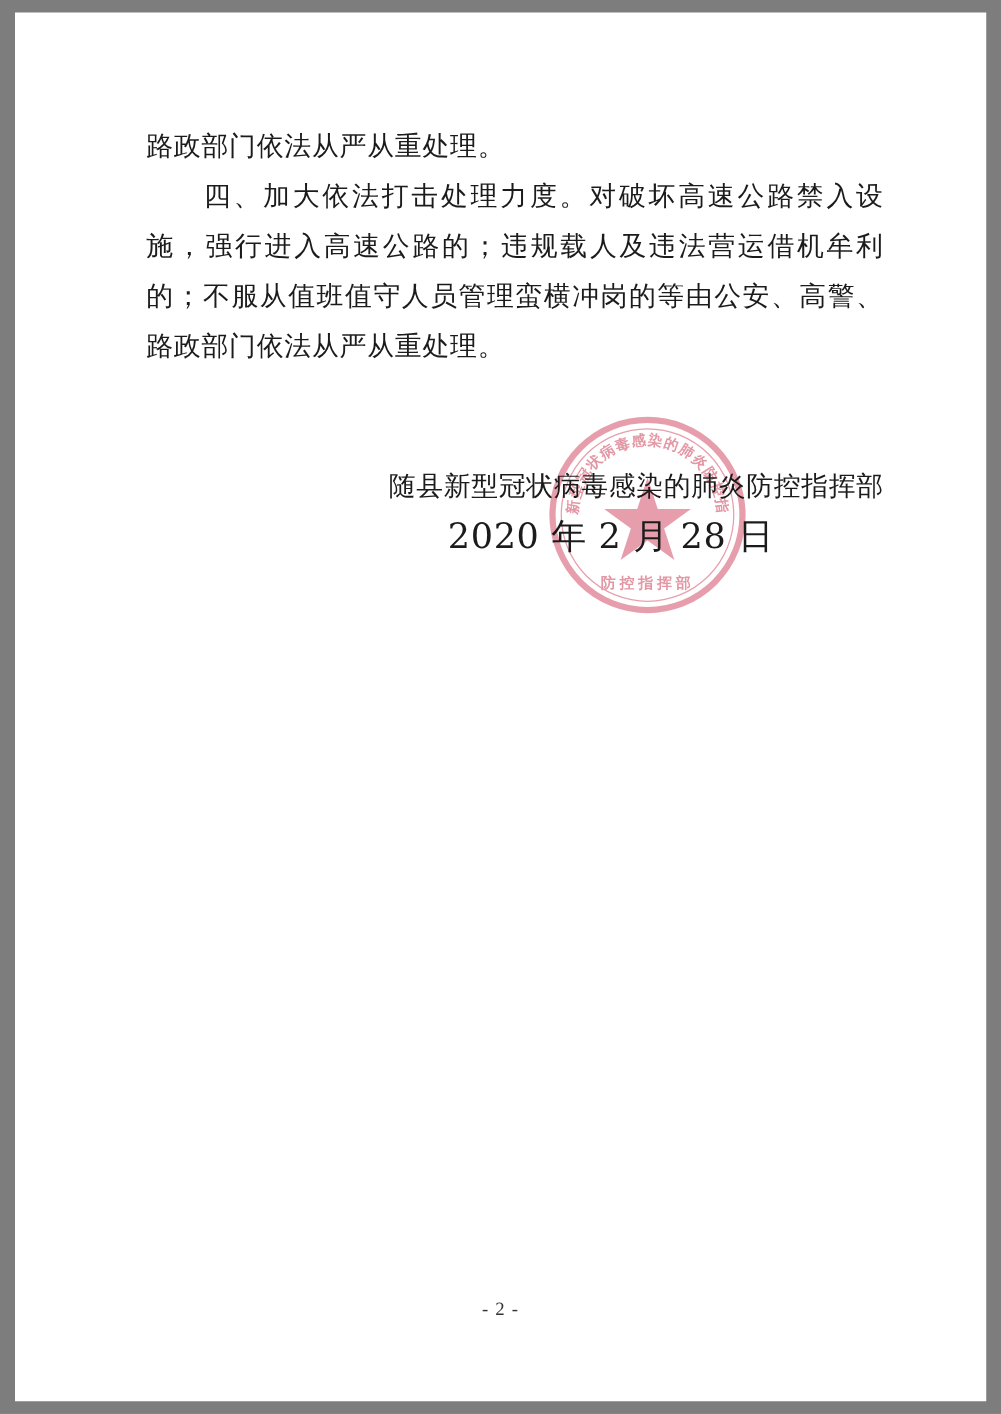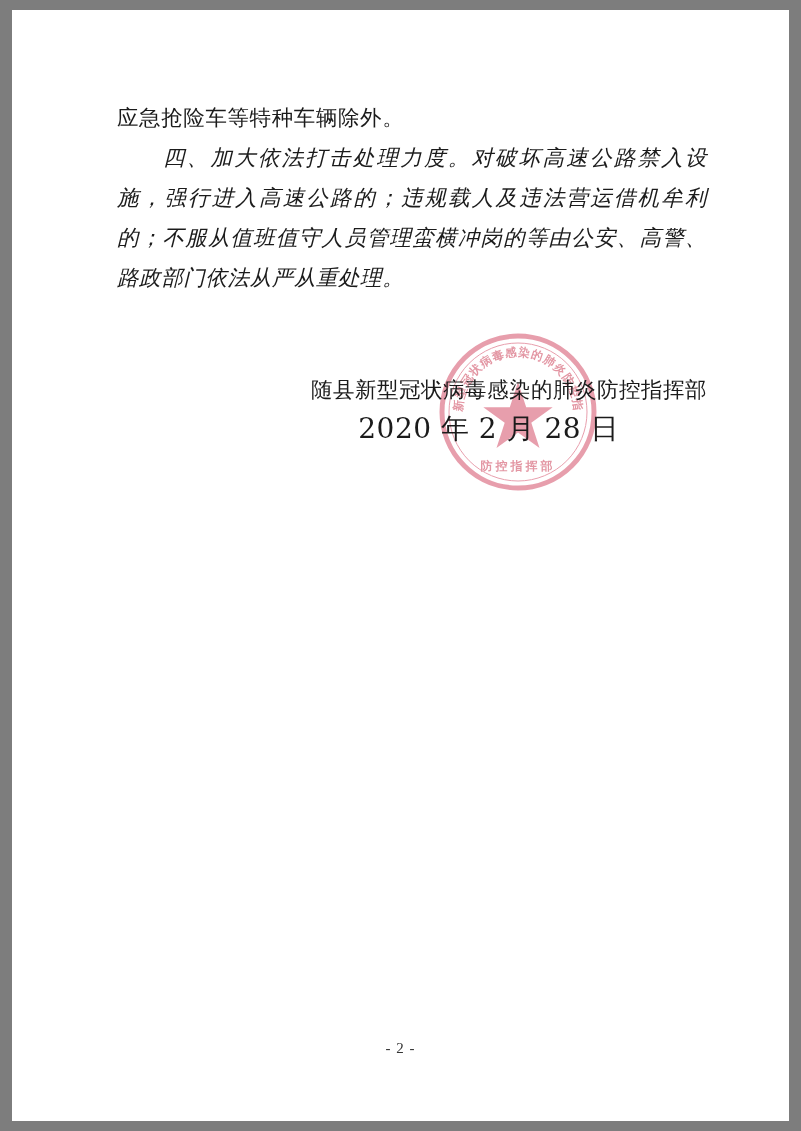--- a/index.html
+++ b/index.html
@@ -43,21 +43,20 @@
     letter-spacing: 0.6px;
     text-align: justify;
     text-justify: inter-character;
     margin: 0;
   }
   .para + .para {
     margin-top: 0px;
   }
   .indent {
     text-indent: 46px;
-    font-style: italic;
   }
   .sign-block {
     position: absolute;
     left: 105px;
     top: 360px;
     width: 590px;
     text-align: right;
   }
   .sign-line {
     font-family: "DejaVu Serif", "Liberation Serif", serif;
@@ -104,21 +103,21 @@
     letter-spacing: 1px;
   }
 </style>
 </head>
 <body>
 
 <div class="page-frame">
   <div class="page-sheet">
 
     <div class="doc-body">
-      <p class="para">应急抢险车等特种车辆除外。</p>
+      <p class="para">路政部门依法从严从重处理。</p>
       <p class="para indent">四、加大依法打击处理力度。对破坏高速公路禁入设施，强行进入高速公路的；违规载人及违法营运借机牟利的；不服从值班值守人员管理蛮横冲岗的等由公安、高警、路政部门依法从严从重处理。</p>
     </div>
 
     <div class="seal">
       <svg width="164" height="164" viewBox="0 0 164 164" xmlns="http://www.w3.org/2000/svg">
         <g opacity="0.62">
           <circle cx="82" cy="82" r="76" fill="none" stroke="#d9637a" stroke-width="5"></circle>
           <circle cx="82" cy="82" r="69" fill="none" stroke="#d9637a" stroke-width="1"></circle>
           <path id="sealArc" d="M 82,82 m -56,0 a 56,56 0 1,1 112,0" fill="none" stroke="none"></path>
           <text class="seal-text">

